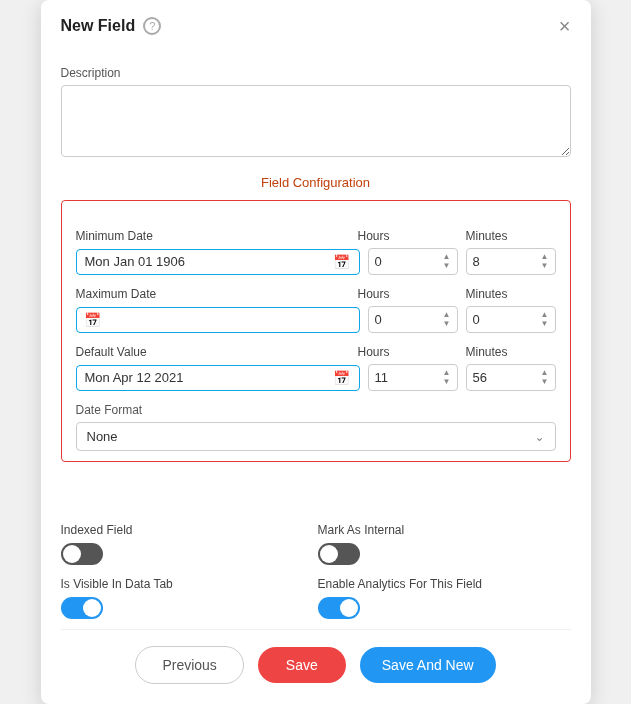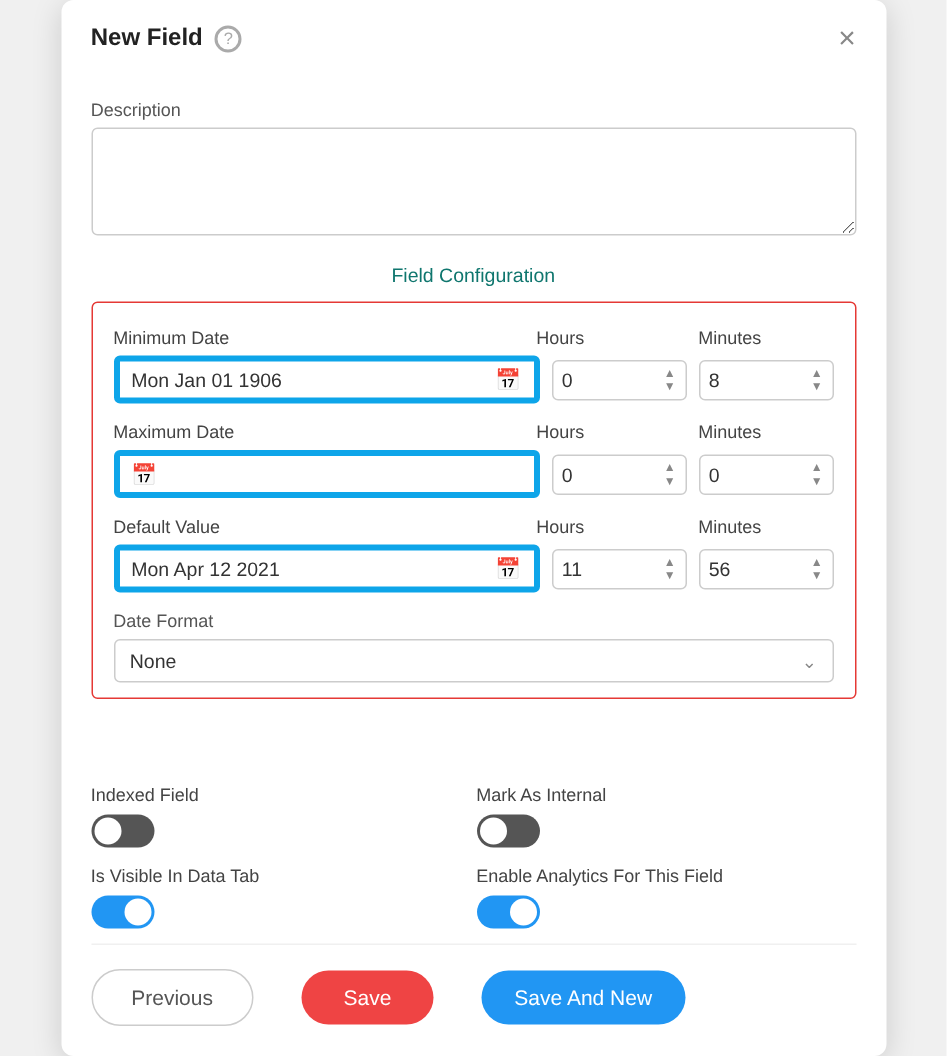--- a/index.html
+++ b/index.html
@@ -72,29 +72,29 @@
       border: 1px solid #ccc;
       border-radius: 4px;
       resize: vertical;
       padding: 6px 8px;
       font-size: 13px;
       color: #333;
       outline: none;
     }
     .section-title {
       text-align: center;
-      color: #0f766e;
+      color: #c2410c;
       font-size: 13px;
       font-weight: 500;
       margin: 14px 0 10px 0;
     }
     .config-box {
       border: 1.5px solid #e53935;
       border-radius: 4px;
-      padding: 16px 14px 10px 14px;
+      padding: 28px 14px 10px 14px;
     }
     .row-group {
       margin-bottom: 12px;
     }
     .row-group:last-child {
       margin-bottom: 0;
     }
     .row-labels {
       display: flex;
       align-items: flex-start;
@@ -118,22 +118,22 @@
       width: 90px;
     }
     .row-inputs {
       display: flex;
       align-items: center;
       gap: 8px;
     }
     .date-input-wrap {
       flex: 1;
       display: flex;
-      align-items: flex-end;
-      border: 4px solid #0ea5e9;
+      align-items: flex-start;
+      border: 1px solid #0ea5e9;
       border-radius: 4px;
       padding: 4px 8px;
       background: #fff;
     }
     .date-input-text {
       flex: 1;
       font-size: 13px;
       color: #333;
       border: none;
       outline: none;
@@ -232,22 +232,23 @@
       transition: left 0.15s;
     }
     .toggle-switch.off .toggle-knob {
       left: 2px;
     }
     .toggle-switch.on .toggle-knob {
       left: 22px;
     }
     .modal-footer {
       display: flex;
-      align-items: center;
-      gap: 32px;
+      justify-content: center;
+      align-items: center;
+      gap: 14px;
       padding: 16px 20px 20px 20px;
       border-top: none;
     }
     .btn-previous {
       padding: 10px 26px;
       border-radius: 50px;
       border: 1.5px solid #ccc;
       background: #fff;
       color: #555;
       font-size: 14px;

